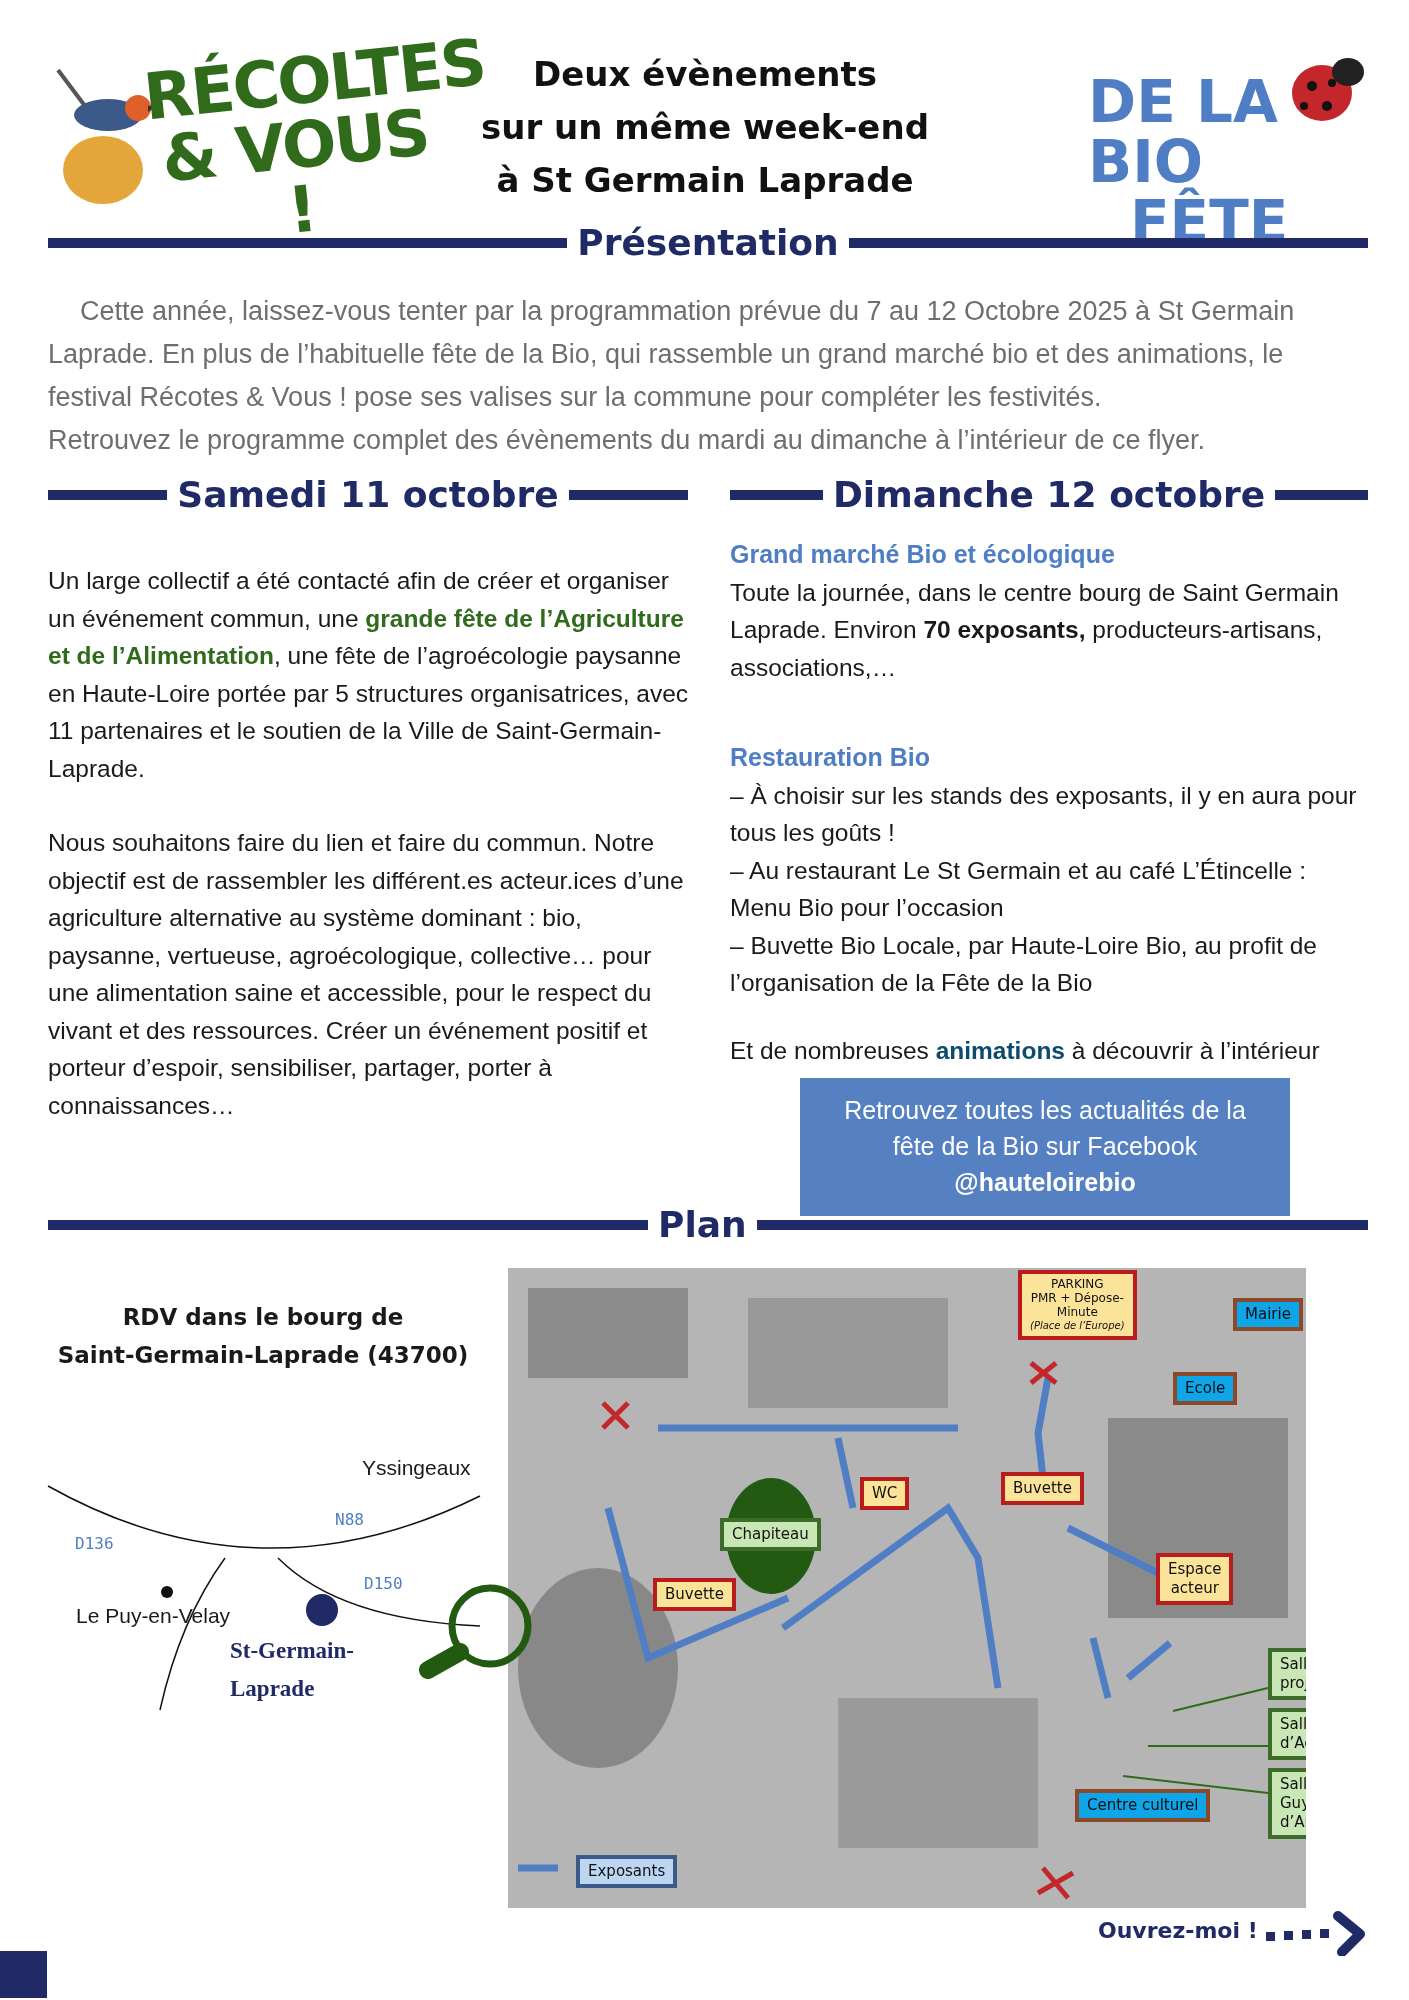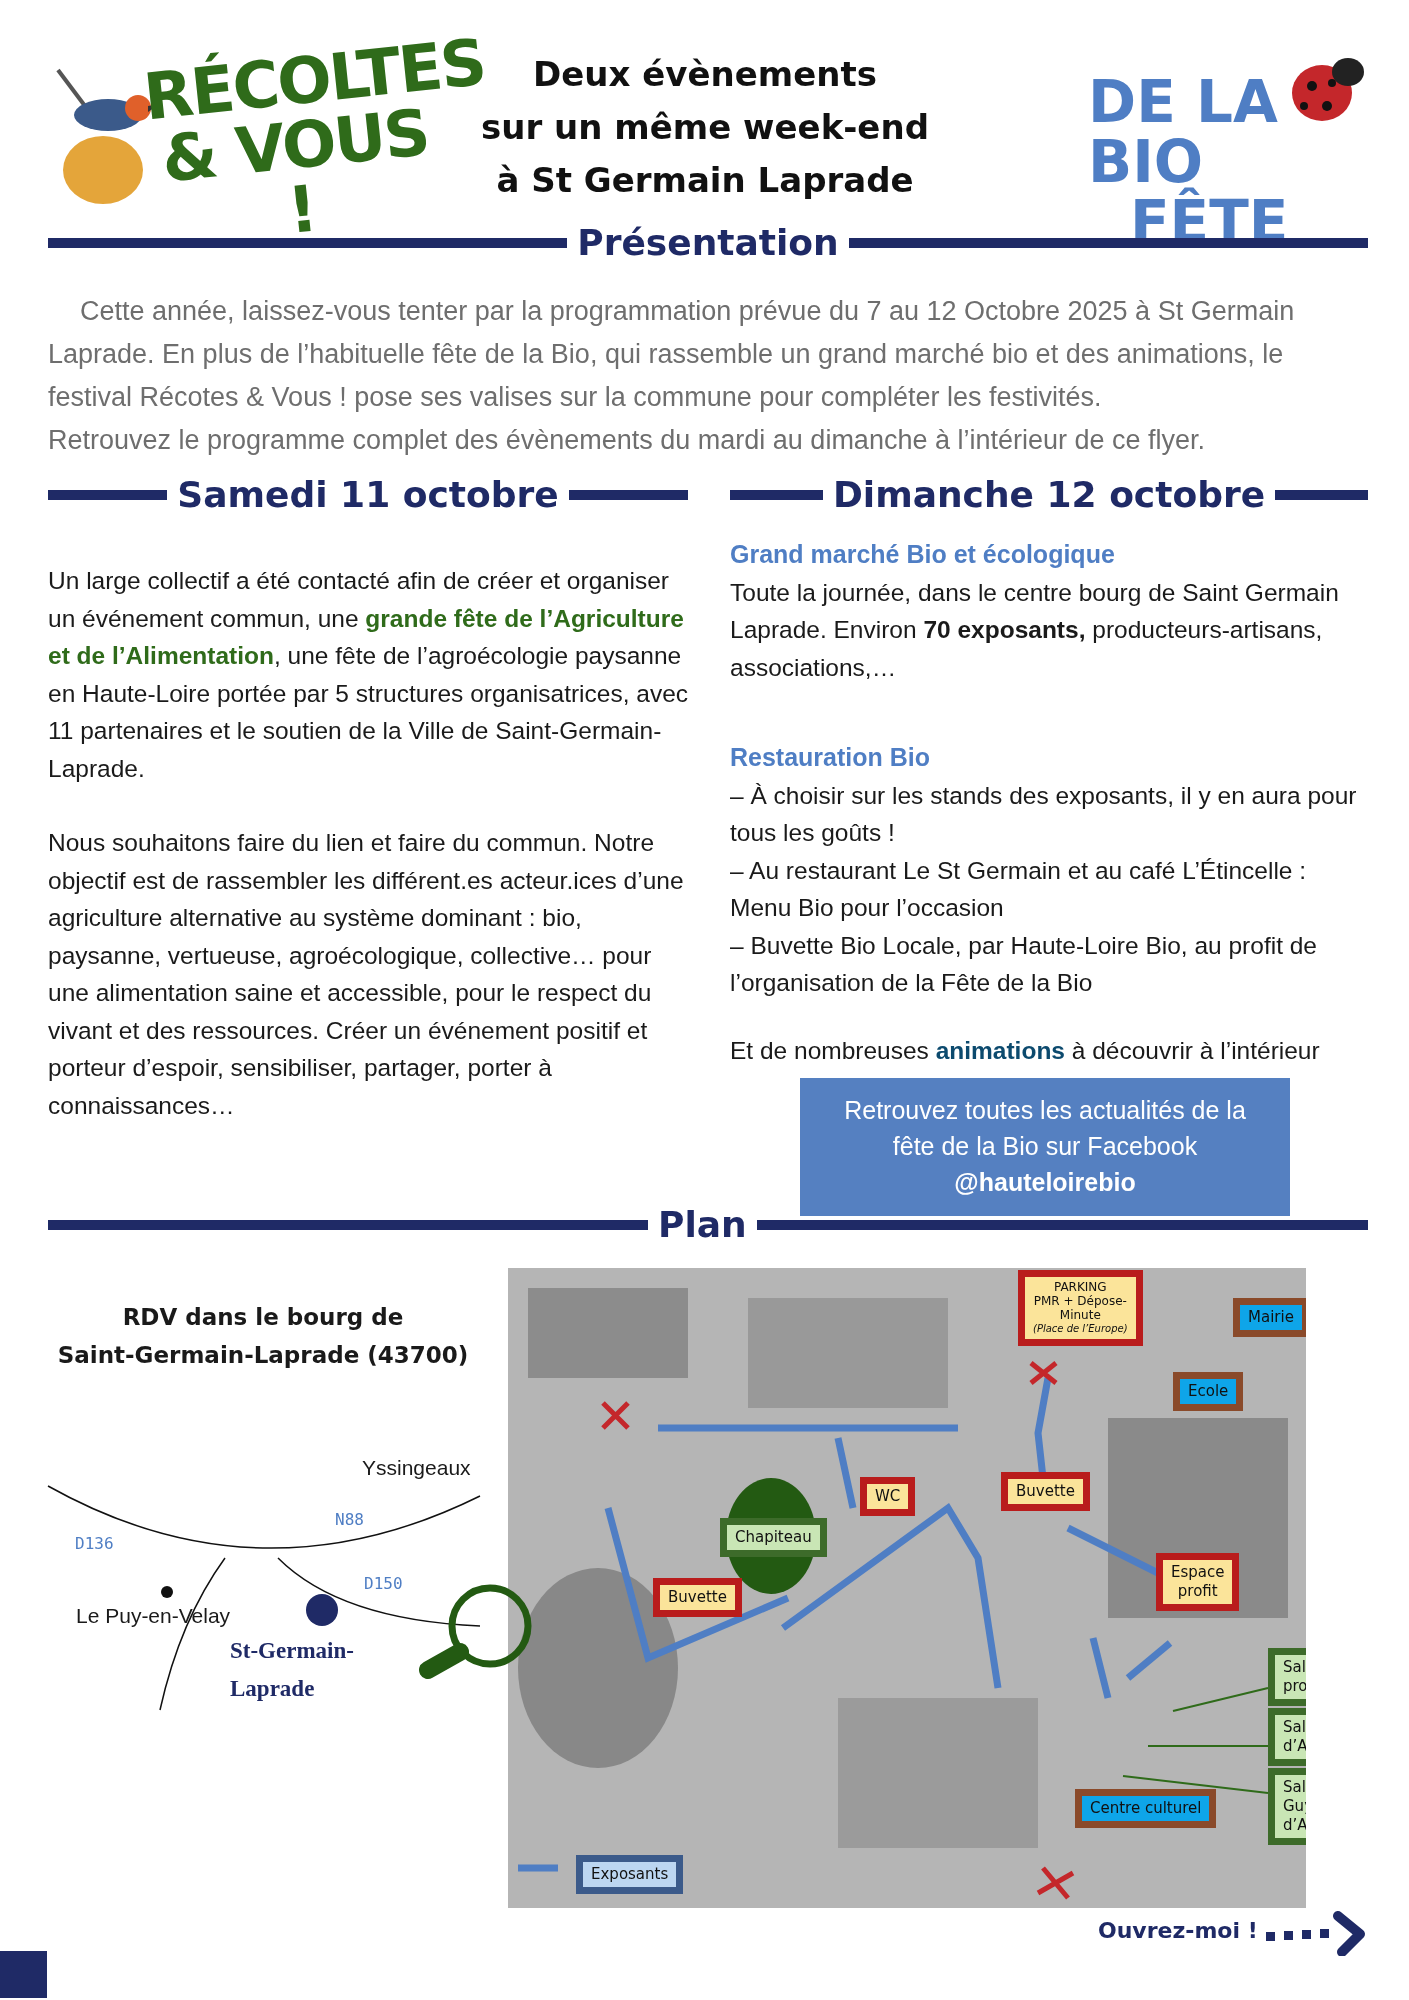--- a/index.html
+++ b/index.html
@@ -13,21 +13,21 @@
   .sec{display:flex;align-items:center;gap:10px}
   .sec .bar{flex:1;height:10px;background:#1f2a66}
   .sec .t{font-family:"DejaVu Sans",sans-serif;font-weight:bold;color:#1f2a66;font-size:36px;white-space:nowrap}
   .pres{left:48px;top:290px;width:1320px;font-size:27px;line-height:43px;color:#6e6e6e}
   .col{font-size:24.5px;line-height:37.5px;color:#1a1a1a}
   .green{color:#2f6b1a;font-weight:bold}
   .blue{color:#0c4a6e;font-weight:bold}
   .sub{color:#4f7ec4;font-weight:bold;font-size:25px}
   .fb{left:800px;top:1078px;width:490px;height:138px;background:#5580c1;color:#fff;text-align:center;font-size:25px;line-height:36px;padding-top:14px}
   .map{left:508px;top:1268px;width:798px;height:640px;background:#a9a9a9;overflow:hidden}
-  .tag{position:absolute;font-family:"DejaVu Sans",sans-serif;font-size:15px;text-align:center;border:7px solid #b91c1c;line-height:19px;padding:3px 8px;color:#111}
+  .tag{position:absolute;font-family:"DejaVu Sans",sans-serif;font-size:15px;text-align:center;border:4px solid #b91c1c;line-height:19px;padding:3px 8px;color:#111}
   .y{background:#fbe49a}.o{background:#0ea5e9;border-color:#8a4a2a}.g{background:#c9e6b5;border-color:#3d6b2a;text-align:left}.b{background:#bcd6f1;border-color:#3b5a8a}
 </style>
 </head>
 <body>
 
 <div class="abs" style="left:48px;top:60px;width:110px;height:150px">
   <svg width="110" height="150">
     <ellipse cx="55" cy="110" rx="40" ry="34" fill="#e4a53a"></ellipse>
     <path d="M10 10 L40 50" stroke="#555" stroke-width="4"></path>
     <ellipse cx="60" cy="55" rx="34" ry="16" fill="#3b5a8a"></ellipse>
@@ -161,21 +161,21 @@
     <div style="font-style:italic;font-size:10px">(Place de l’Europe)</div>
   </div>
   <div class="tag o" style="left:725px;top:30px">Mairie</div>
   <div class="tag o" style="left:665px;top:104px">Ecole</div>
   <div class="tag y" style="left:352px;top:209px">WC</div>
   <div class="tag y" style="left:493px;top:204px">Buvette</div>
   <div class="tag g" style="left:212px;top:250px;text-align:left">Chapiteau</div>
   <div class="tag y" style="left:145px;top:310px">Buvette</div>
   <div class="tag y" style="left:648px;top:285px">
     <div>Espace</div>
-    <div>profit</div>
+    <div>acteur</div>
   </div>
   <div class="tag g" style="left:760px;top:380px">
     <div>Salle de</div>
     <div>projection</div>
   </div>
   <div class="tag g" style="left:760px;top:440px">
     <div>Salle</div>
     <div>d’Activités</div>
   </div>
   <div class="tag g" style="left:760px;top:500px">

